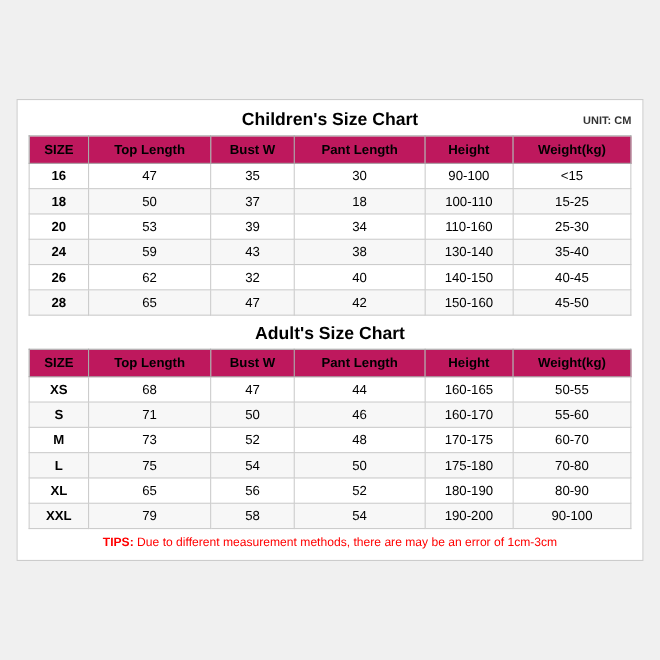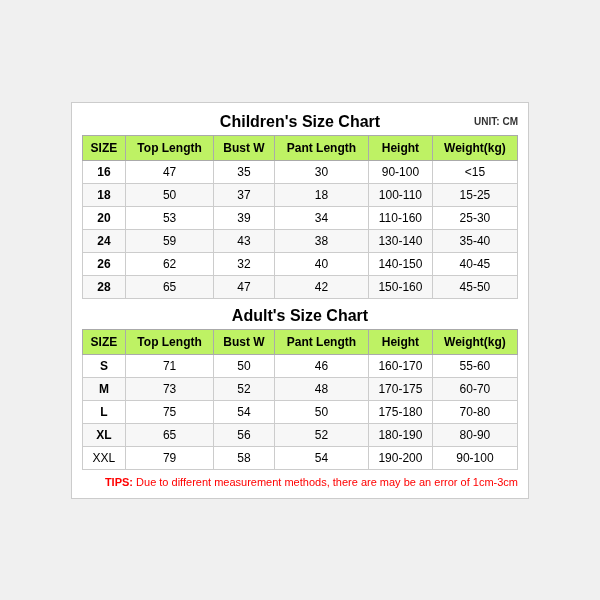--- a/index.html
+++ b/index.html
@@ -8,21 +8,21 @@
       display: flex;
       justify-content: center;
       align-items: center;
       width: 600px;
       height: 600px;
       font-family: Arial, sans-serif;
     }
     .chart-container {
       background: white;
       border: 1px solid #ccc;
-      width: 458px;
+      width: 570px;
       padding: 10px;
     }
     .section-title-row {
       display: flex;
       align-items: center;
       justify-content: center;
       position: relative;
       margin-bottom: 4px;
     }
     .section-title {
@@ -36,21 +36,21 @@
       font-size: 10px;
       color: #333;
       font-weight: bold;
     }
     table {
       width: 100%;
       border-collapse: collapse;
       font-size: 12px;
     }
     table th {
-      background-color: #bef264;
+      background-color: #be185d;
       border: 1px solid #aaa;
       padding: 5px 4px;
       text-align: center;
       font-weight: bold;
     }
     table td {
       border: 1px solid #ccc;
       padding: 4px;
       text-align: center;
     }
@@ -60,21 +60,21 @@
     table tr:nth-child(odd) td {
       background-color: #ffffff;
     }
     .section-divider {
       height: 8px;
     }
     .tips-row {
       margin-top: 6px;
       font-size: 11px;
       color: red;
-      text-align: right;
+      text-align: center;
     }
     .tips-label {
       font-weight: bold;
     }
   </style>
 </head>
 <body>
 
 <div class="chart-container">
 
@@ -157,20 +157,28 @@
       <tr>
         <th>SIZE</th>
         <th>Top Length</th>
         <th>Bust W</th>
         <th>Pant Length</th>
         <th>Height</th>
         <th>Weight(kg)</th>
       </tr>
     </thead>
     <tbody id="adults-tbody">
+    <tr>
+          <td style="font-weight: bold;">XS</td>
+          <td>68</td>
+          <td>47</td>
+          <td>44</td>
+          <td>160-165</td>
+          <td>50-55</td>
+        </tr>
         <tr>
           <td style="font-weight: bold;">S</td>
           <td>71</td>
           <td>50</td>
           <td>46</td>
           <td>160-170</td>
           <td>55-60</td>
         </tr>
         <tr>
           <td style="font-weight: bold;">M</td>
@@ -190,21 +198,21 @@
         </tr>
         <tr>
           <td style="font-weight: bold;">XL</td>
           <td>65</td>
           <td>56</td>
           <td>52</td>
           <td>180-190</td>
           <td>80-90</td>
         </tr>
         <tr>
-          <td style="font-weight: normal;">XXL</td>
+          <td style="font-weight: bold;">XXL</td>
           <td>79</td>
           <td>58</td>
           <td>54</td>
           <td>190-200</td>
           <td>90-100</td>
         </tr>
       </tbody>
   </table>
 
   <div class="tips-row">

